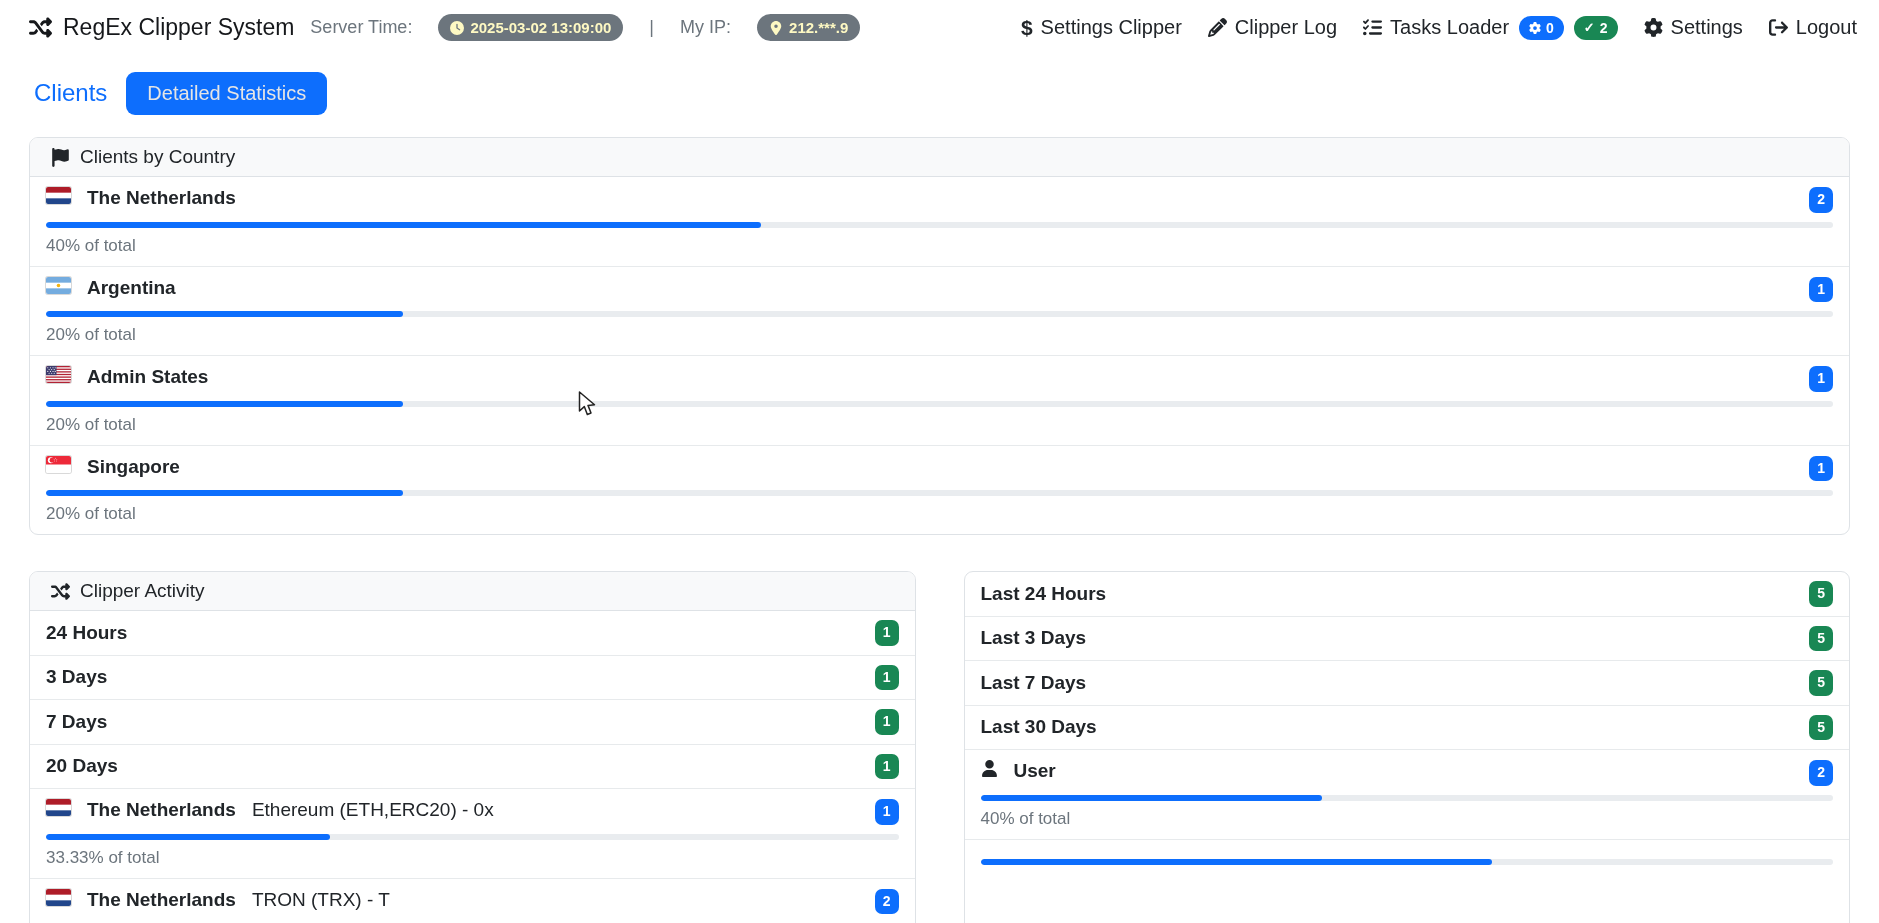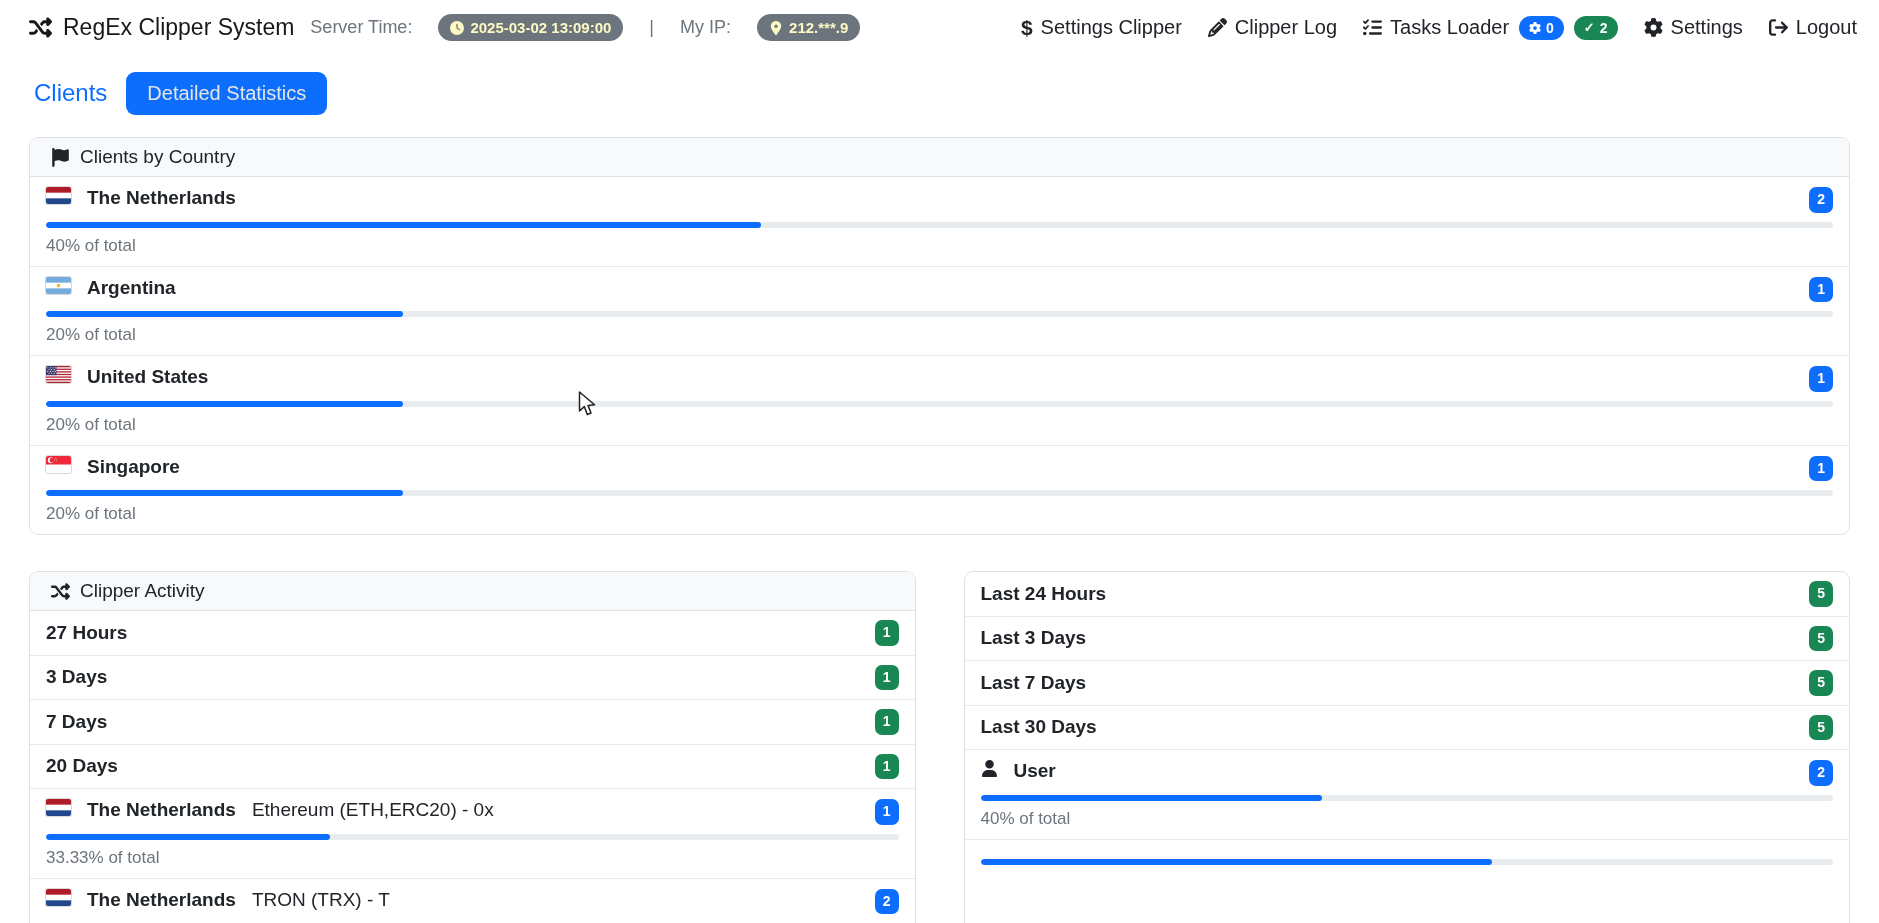--- a/index.html
+++ b/index.html
@@ -216,21 +216,21 @@
               <circle cx="8.2" cy="3.6" r="0.55"></circle>
               <circle cx="1.8" cy="5.4" r="0.55"></circle>
               <circle cx="4.4" cy="5.4" r="0.55"></circle>
               <circle cx="7" cy="5.4" r="0.55"></circle>
               <circle cx="9.2" cy="5.4" r="0.55"></circle>
               <circle cx="3.1" cy="7.2" r="0.55"></circle>
               <circle cx="5.7" cy="7.2" r="0.55"></circle>
               <circle cx="8.2" cy="7.2" r="0.55"></circle>
             </g>
           </svg>
-        <span class="bold-name">United States</span>
+        <span class="bold-name">Admin States</span>
         <span class="count-badge">1</span>
       </div>
       <div class="progress">
           <div class="progress-fill" style="width: 20%;"></div>
         </div>
       <div class="pct">20% of total</div>
     </div>
 
     <div class="list-item prow">
       <div class="row-head">
@@ -261,21 +261,21 @@
 
     <div class="card">
       <div class="card-header">
         <svg viewBox="0 0 512 512" fill="currentColor">
             <path d="M403.8 34.4c12-5 25.7-2.2 34.9 6.9l64 64c6 6 9.4 14.1 9.4 22.6s-3.4 16.6-9.4 22.6l-64 64c-9.2 9.2-22.9 11.9-34.9 6.9s-19.8-16.6-19.8-29.6V160H352c-10.1 0-19.6 4.7-25.6 12.8L284 229.3 244 176l31.2-41.6C293.3 110.2 321.8 96 352 96h32V64c0-12.9 7.8-24.6 19.8-29.6zM164 282.7L204 336l-31.2 41.6C154.7 401.8 126.2 416 96 416H32c-17.7 0-32-14.3-32-32s14.3-32 32-32H96c10.1 0 19.6-4.7 25.6-12.8L164 282.7zm274.6 188c-9.2 9.2-22.9 11.9-34.9 6.9s-19.8-16.6-19.8-29.6V416H352c-30.2 0-58.7-14.2-76.8-38.4L121.6 172.8c-6-8.1-15.5-12.8-25.6-12.8H32c-17.7 0-32-14.3-32-32s14.3-32 32-32H96c30.2 0 58.7 14.2 76.8 38.4L326.4 339.2c6 8.1 15.5 12.8 25.6 12.8h32V320c0-12.9 7.8-24.6 19.8-29.6s25.7-2.2 34.9 6.9l64 64c6 6 9.4 14.1 9.4 22.6s-3.4 16.6-9.4 22.6l-64 64z"></path>
           </svg>
         <span>Clipper Activity</span>
       </div>
 
       <div class="list-item trow">
-        <span class="bold-name">27 Hours</span>
+        <span class="bold-name">24 Hours</span>
         <span class="count-badge green">1</span>
       </div>
       <div class="list-item trow">
         <span class="bold-name">3 Days</span>
         <span class="count-badge green">1</span>
       </div>
       <div class="list-item trow">
         <span class="bold-name">7 Days</span>
         <span class="count-badge green">1</span>
       </div>

